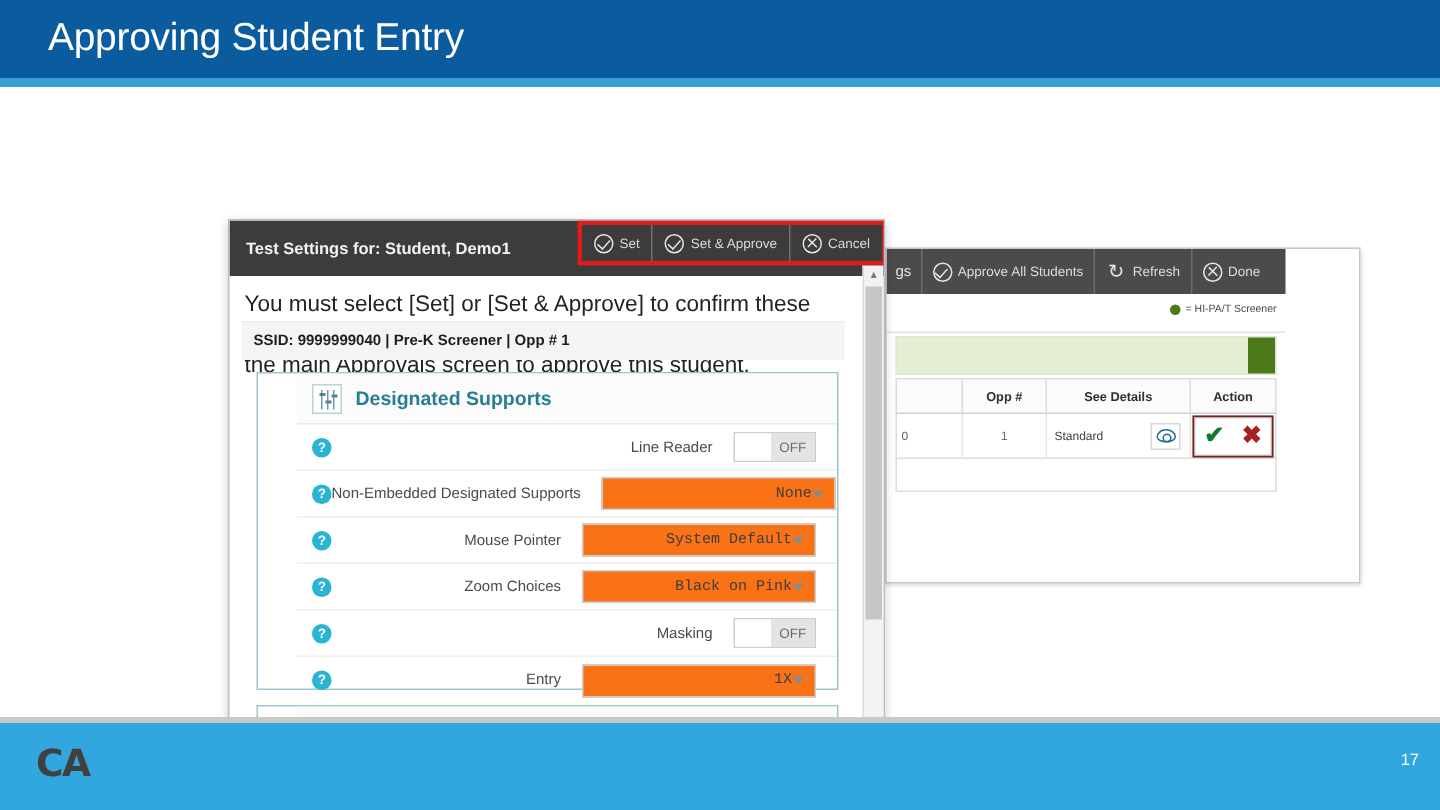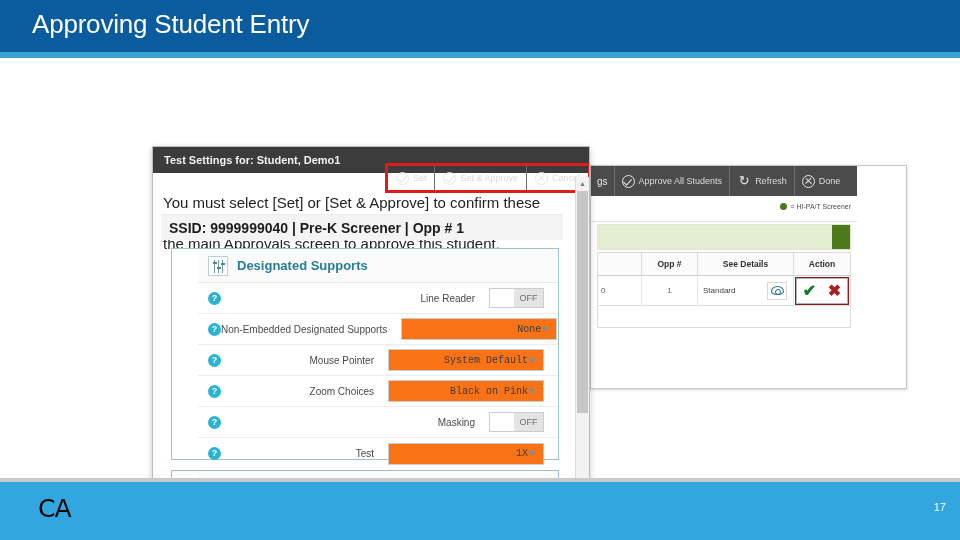--- a/index.html
+++ b/index.html
@@ -172,49 +172,49 @@
   
   .dialog {
     position: absolute; left: 152px; top: 88px;
     width: 438px; height: 368px;
     background: #ffffff;
     border: 1px solid #bdbdbd;
     box-shadow: 0 2px 6px rgba(0,0,0,0.22);
     overflow: hidden;
   }
   .dlg-titlebar {
-    position: absolute; left: 0; top: 0; width: 438px; height: 26px;
+    position: absolute; left: 0; top: 0; width: 438px; height: 37px;
     background: #3c3c3c; display: flex; align-items: center;
   }
   .dlg-title {
     font-size: 11px; font-weight: bold; color: #f2f2f2;
     padding-left: 11px; white-space: nowrap;
   }
   .dlg-actions {
-    position: absolute; right: 0; top: 16px; height: 30px;
+    position: absolute; right: 0; top: 0; height: 30px;
     display: flex; align-items: flex-start;
     border: 3px solid #e01b1b;
   }
   .dlg-actions .tb-btn2 {
     display: flex; align-items: center; gap: 4px;
     padding: 0 8px; height: 24px;
     font-size: 9px; color: #d9d9d9; white-space: nowrap;
     border-left: 1px solid #6d6d6d;
   }
   .dlg-actions .tb-btn2:first-child { border-left: none; }
 
   .dlg-instructions {
     position: absolute; left: 10px; top: 46px; width: 398px;
     font-size: 15px; color: #232323; line-height: 1.35;
   }
   .dlg-ssidbar {
     position: absolute; left: 8px; top: 67px; width: 402px; height: 26px;
     background: #f4f4f4; border-top: 1px solid #ededed;
     display: flex; align-items: center; padding-left: 8px;
-    font-size: 14px; font-weight: bold; color: #1d1d1d;
+    font-size: 10px; font-weight: bold; color: #1d1d1d;
   }
 
   .panel {
     position: absolute; left: 18px; width: 388px;
     background: #ffffff; border: 1px solid #9cc4cd; padding-left: 26px;
   }
   .panel-designated { top: 101px; height: 212px; }
   .panel-accommodations { top: 323px; height: 50px; }
 
   .panel-head {
@@ -323,22 +323,22 @@
   
   .footer {
     position: absolute; left: 0; bottom: 0; width: 960px; height: 58px;
     background: #32a6de;
   }
   .footer-sep {
     position: absolute; left: 0; bottom: 58px; width: 960px; height: 4px;
     background: #c9c9c9;
   }
   .logo-ca {
-    position: absolute; left: 38px; top: 12px;
-    font-size: 25px; font-weight: normal; color: #000000;
+    position: absolute; left: 24px; top: 12px;
+    font-size: 25px; font-weight: bold; color: #404040;
     letter-spacing: -1px; font-family: "DejaVu Sans", sans-serif;
   }
   .page-num {
     position: absolute; right: 14px; top: 19px;
     font-size: 11px; color: #ffffff;
   }
 </style>
 </head>
 <body>
 
@@ -482,21 +482,21 @@
         <span class="help-ico">?</span>
         <span class="setting-label">Masking</span>
         <span class="toggle">
           <span class="knob"></span>
           <span class="lbl">OFF</span>
         </span>
       </div>
 
       <div class="setting-row">
         <span class="help-ico">?</span>
-        <span class="setting-label">Test</span>
+        <span class="setting-label">Entry</span>
         <span class="select">
           <span class="val">1X</span>
           <span class="caret"></span>
         </span>
       </div>
     </div>
 
     <div class="panel panel-accommodations">
       <div class="panel-head">
         <span class="ico-access">

